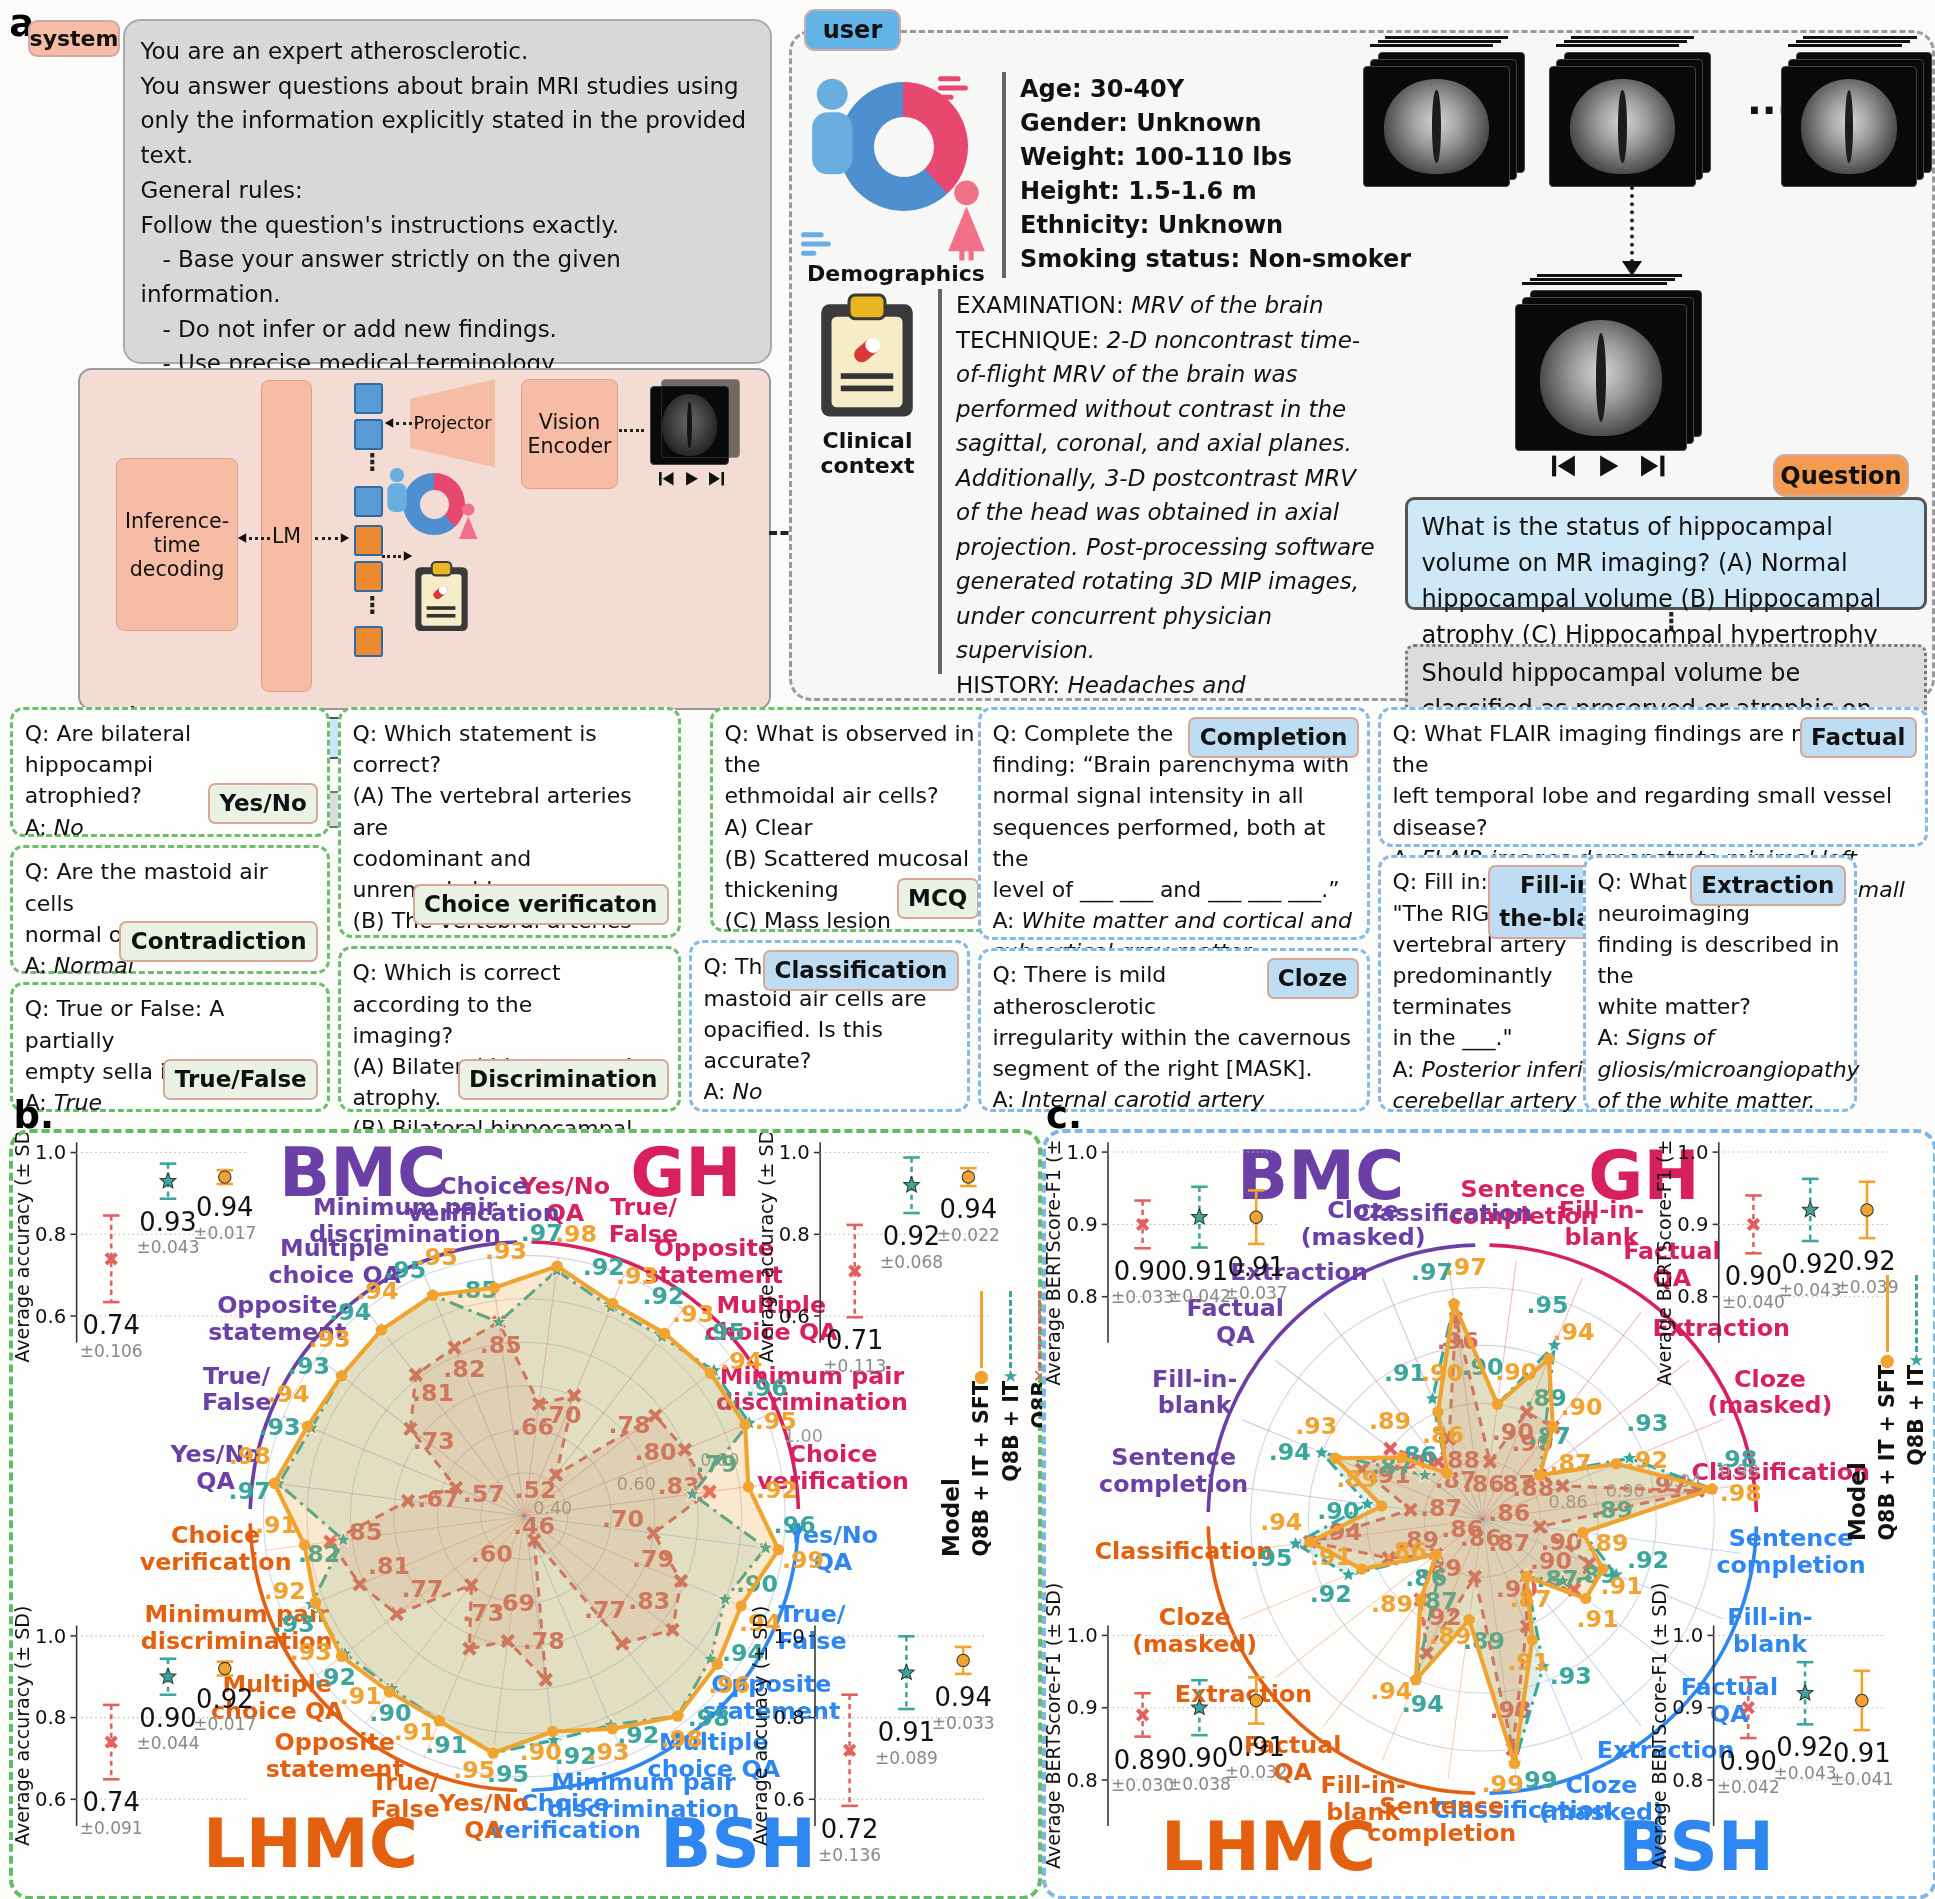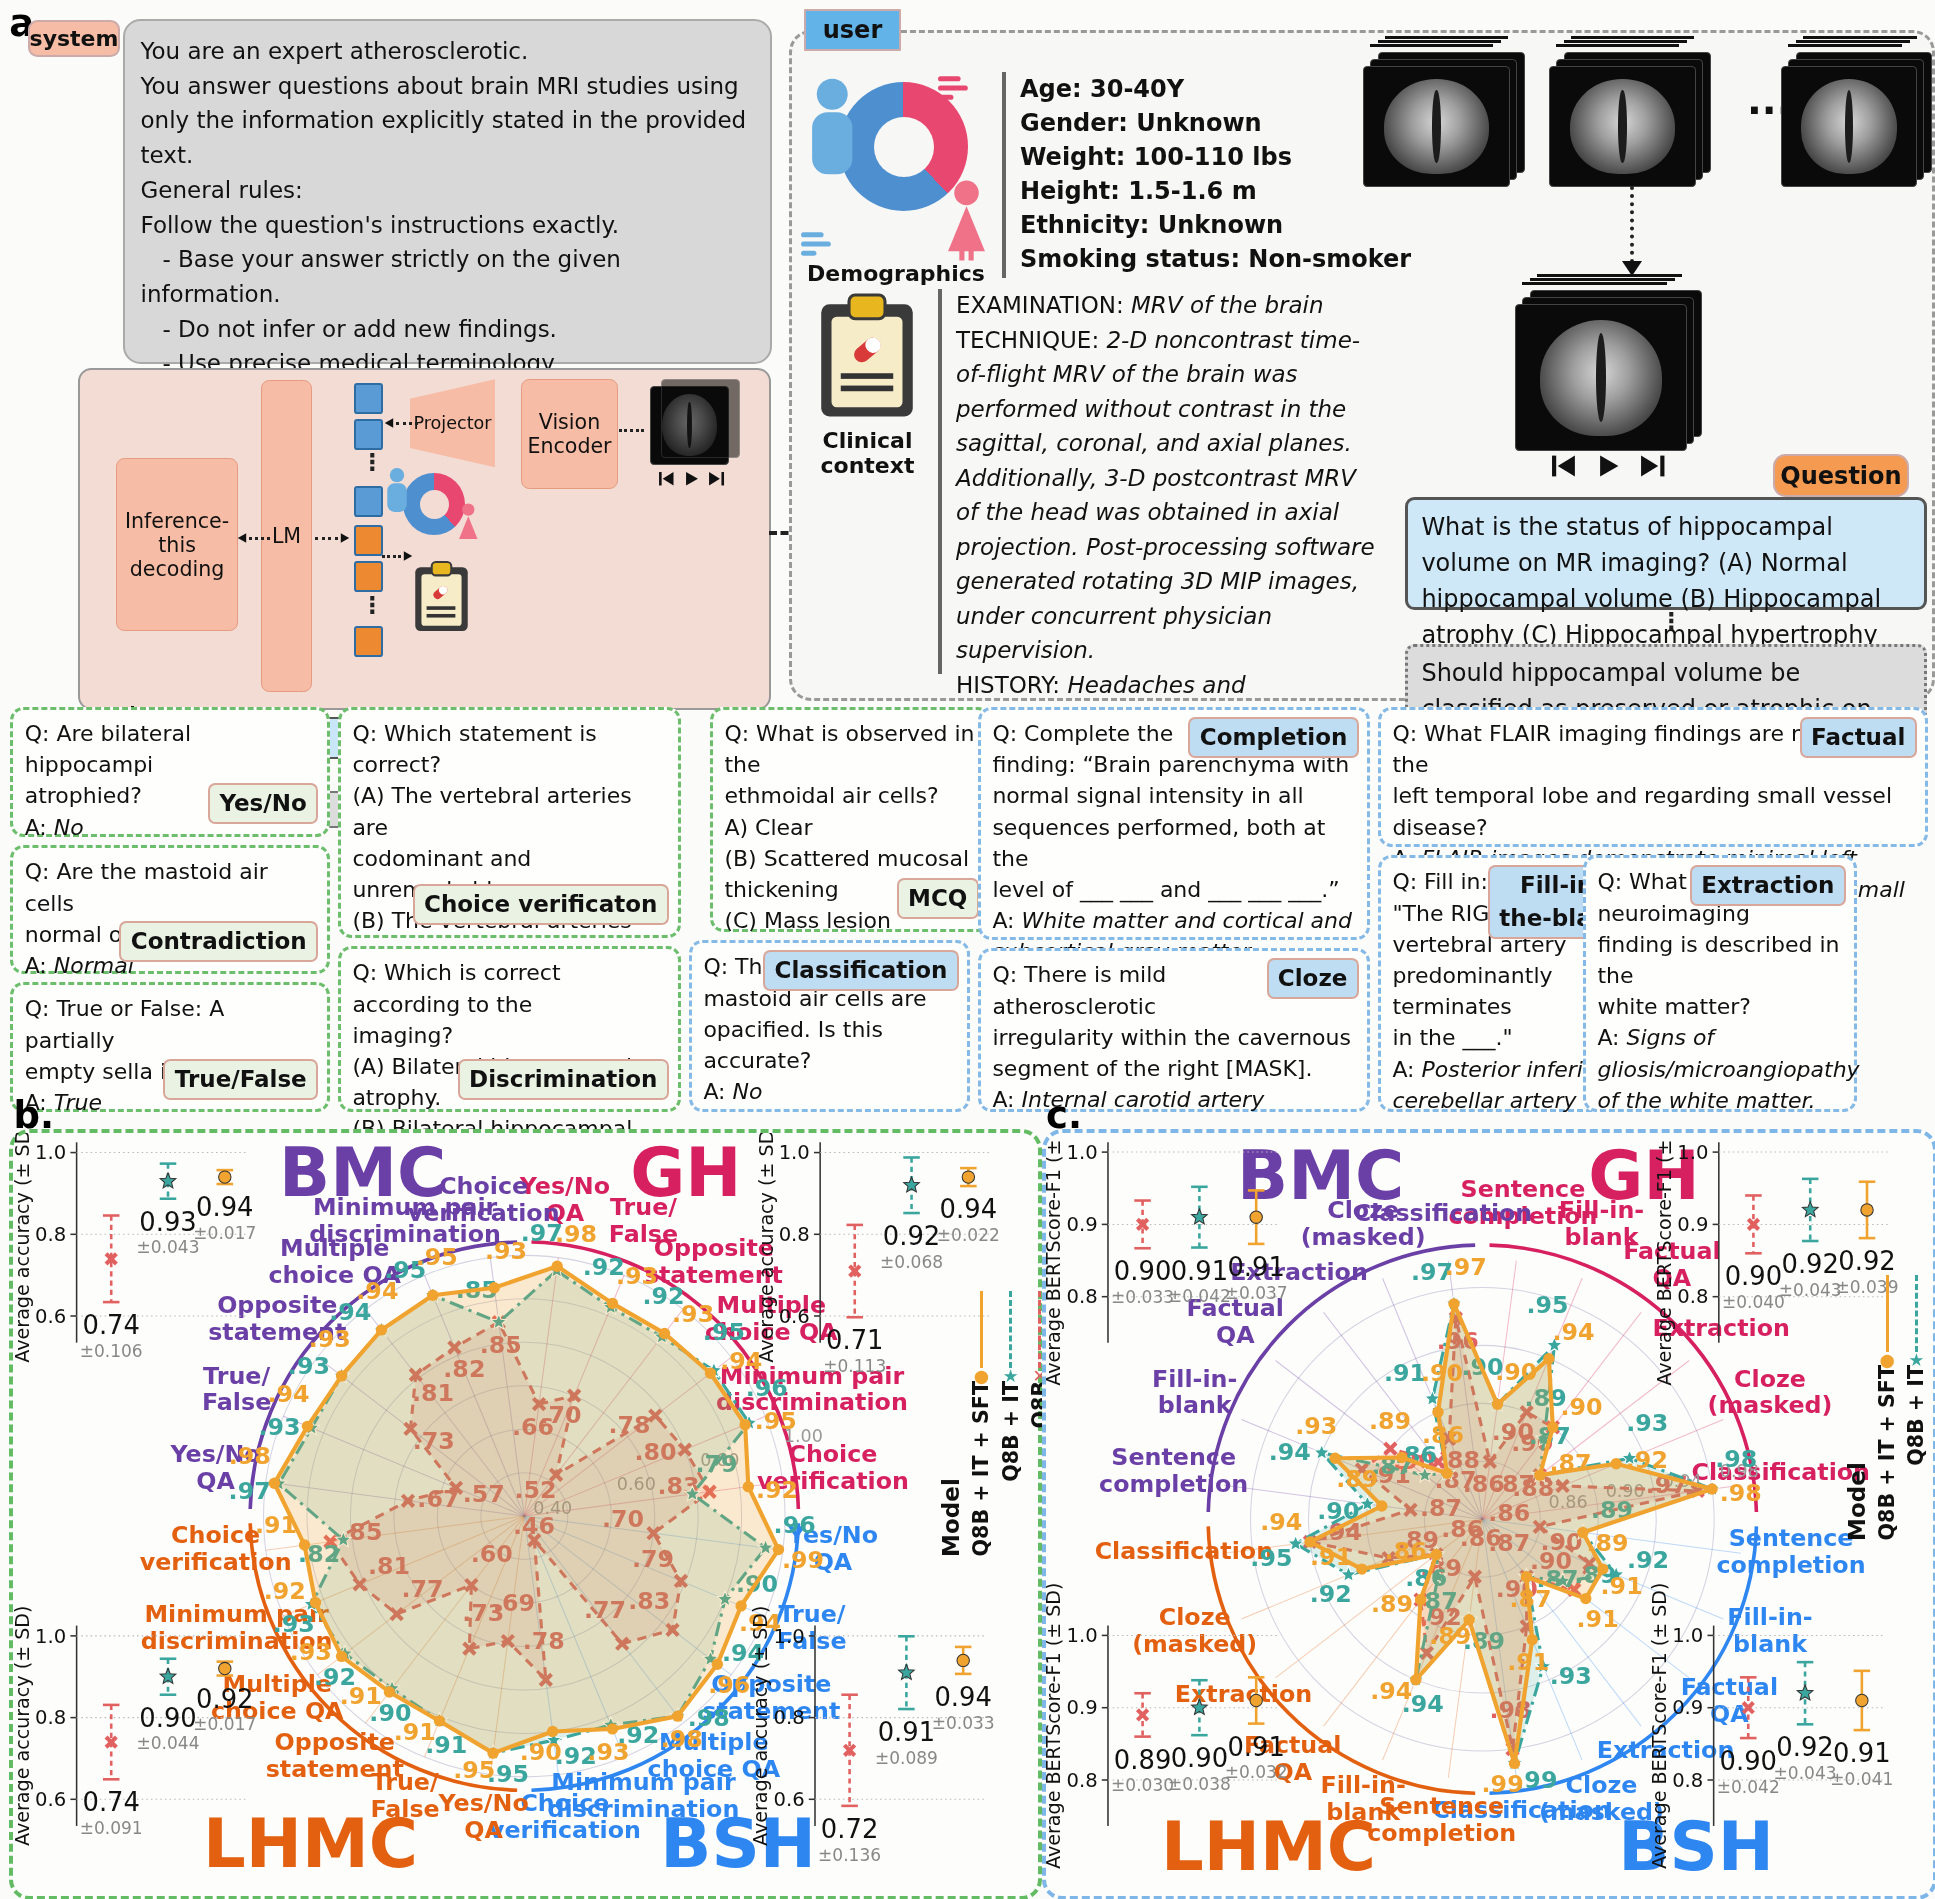--- a/index.html
+++ b/index.html
@@ -29,21 +29,21 @@
   .dotline{border-top:3.6px dotted #222;}
   .tri-r{width:0;height:0;border-top:8.3px solid transparent;border-bottom:8.3px solid transparent;border-left:14.5px solid #111;}
   .tri-l{width:0;height:0;border-top:8.3px solid transparent;border-bottom:8.3px solid transparent;border-right:14.5px solid #111;}
   .tri-d{width:0;height:0;border-left:10.3px solid transparent;border-right:10.3px solid transparent;border-top:15.5px solid #111;}
   #output-box{left:83px;top:717px;width:284px;height:38px;background:#C9E6F8;border:2.6px solid #555;border-radius:6.2px;
               font-size:24px;font-weight:600;}
   #atrophic-box{left:92px;top:791px;width:266px;height:33px;background:#DCDCDC;border:2.1px solid #777;border-radius:5.2px;
                 font-size:24px;font-weight:600;}
   
   #user-panel{left:789px;top:30px;width:1140px;height:665px;border:3.6px dashed #999;border-radius:22px;background:#F7F7F5;}
-  #user-chip{left:804px;top:9.3px;width:93px;height:38px;background:#62B4E8;border:2.6px solid #caa;border-radius:1px;font-size:24px;}
+  #user-chip{left:804px;top:9.3px;width:93px;height:38px;background:#62B4E8;border:2.6px solid #caa;border-radius:11px;font-size:24px;}
   .info-label{font-size:22px;font-weight:600;text-align:center;}
   .divider{background:#666;width:4.1px;}
   .demo-line{font-size:24px;font-weight:600;line-height:34px;white-space:pre;}
   .clin-line{font-size:23px;line-height:1.5;}
   .clin-key{font-style:normal;}
   .clin-val{font-style:italic;}
   #question-chip{left:1773px;top:454px;width:132px;height:39px;background:#F59B51;border:2.1px solid #caa;border-radius:12.4px;font-size:24px;}
   #question-box{left:1405px;top:497px;width:522px;height:113px;background:#CFE8F7;border:3.1px solid #555;border-radius:9.3px;
                 font-size:24px;line-height:1.5;padding:9.3px 13.4px;box-sizing:border-box;}
   #paraphrase-box{left:1405px;top:644px;width:522px;height:87px;background:#DCDCDC;border:3.1px dotted #777;border-radius:9.3px;
@@ -93,21 +93,21 @@
       <div class="sys-line">   - Use precise medical terminology.</div>
       <div class="sys-line">   - Output only the final answer.</div>
       <div class="sys-line">   - Do not explain your reasoning.</div>
       <div class="sys-line">   - Do not repeat the question.</div>
       <div class="sys-line">   - Do not generate reports or tags like &lt;/REPORT&gt;.</div>
     </div>
 
   <div class="abs" id="remind-panel">
     <div class="abs salmon" id="inference-box">
         <span style="white-space:pre-line">Inference-
-this
+time
 decoding</span>
       </div>
     <div class="abs salmon" id="lm-box">LM</div>
     <div class="token blue" style="top:13px;"></div>
     <div class="token blue" style="top:49px;"></div>
     <div class="abs vdots" style="left:281px;top:83px;">⋮</div>
     <div class="token blue" style="top:116px;"></div>
     <div class="token orange" style="top:155px;"></div>
     <div class="token orange" style="top:191px;"></div>
     <div class="abs vdots" style="left:281px;top:226px;">⋮</div>

